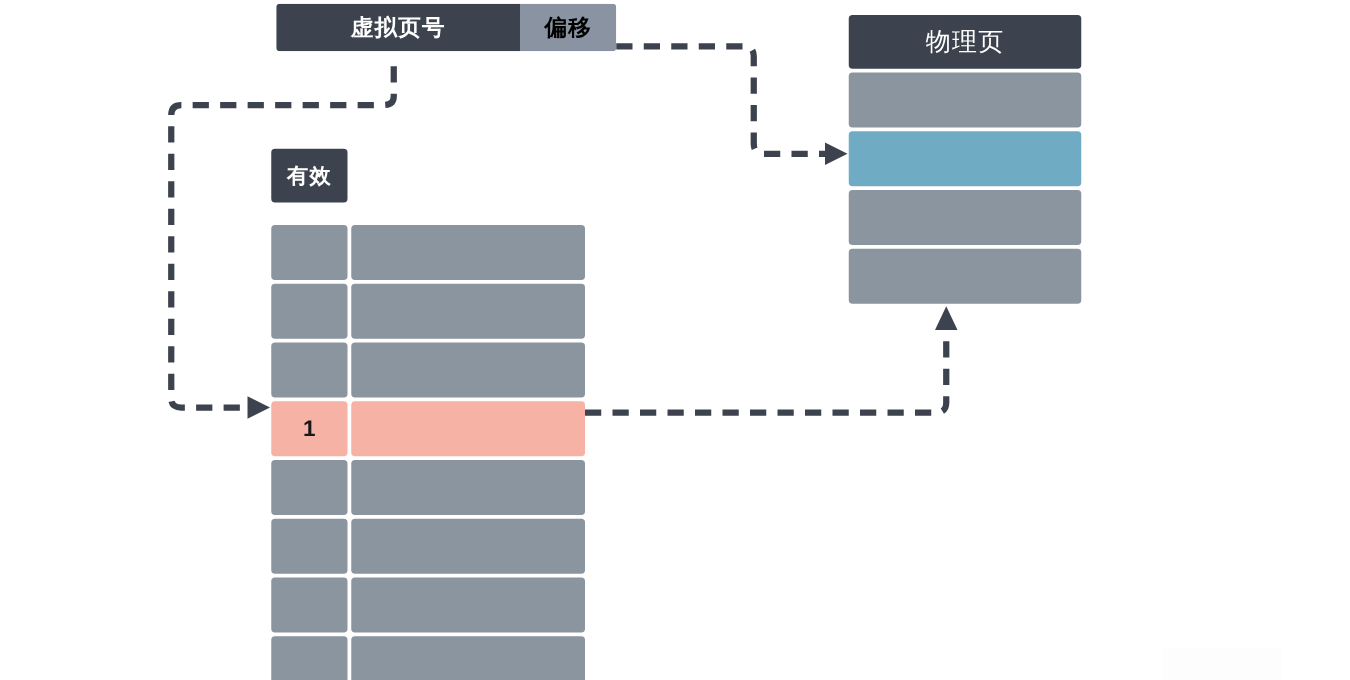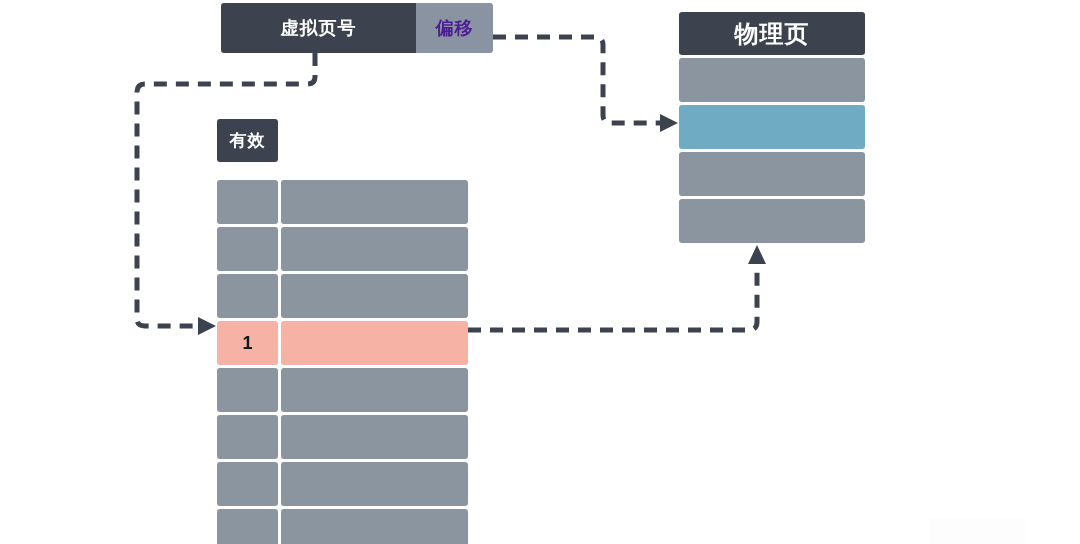--- a/index.html
+++ b/index.html
@@ -16,34 +16,34 @@
   body{font-family:"Liberation Sans","DejaVu Sans",sans-serif;}
   .stage{
     position:relative;
     width:1080px;height:544px;
     background:var(--bg);
     overflow:hidden;
   }
   
   .vaddr{
     position:absolute;left:221px;top:3px;
-    width:272px;height:50px;
+    width:272px;height:38px;
     display:flex;border-radius:3px;overflow:hidden;
   }
   .vaddr .vpn{
     width:195px;height:100%;
     background:var(--header-dark);
     color:#fff;font-weight:bold;font-size:18px;
     display:flex;align-items:center;justify-content:center;
     letter-spacing:1px;
   }
   .vaddr .offset{
     width:77px;height:100%;
     background:var(--offset-gray);
-    color:#4c1d95;font-weight:bold;font-size:18px;
+    color:#000000;font-weight:bold;font-size:18px;
     display:flex;align-items:center;justify-content:center;
     letter-spacing:1px;
   }
   
   .page-table{
     position:absolute;left:217px;top:119px;
     display:flex;flex-direction:column;gap:18px;text-align:right;
   }
   .pt-row{display:flex;gap:3px;}
   .pt-row .cell{border-radius:3px;}
@@ -61,21 +61,21 @@
   }
   .pt-row.hl .valid,.pt-row.hl .entry{background:var(--highlight-pink);}
   
   .phys{
     position:absolute;left:679px;top:12px;
     display:flex;flex-direction:column;gap:3px;
     width:186px;
   }
   .pp-header{
     height:43px;background:var(--header-dark);border-radius:3px;
-    color:#fff;font-weight:bold;font-size:24px;
+    color:#fff;font-weight:normal;font-size:20px;
     display:flex;align-items:center;justify-content:center;
     letter-spacing:1px;
   }
   .pp-row{height:44px;background:var(--cell-gray);border-radius:3px;}
   .pp-row.hl-blue{background:var(--highlight-blue);}
   
   svg.arrows{position:absolute;left:0;top:0;pointer-events:none;}
   
   .watermark{
     position:absolute;left:930px;top:518px;width:95px;height:26px;

